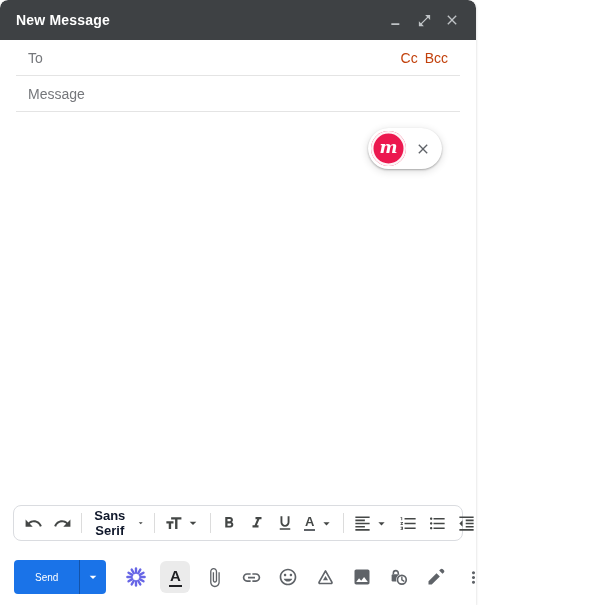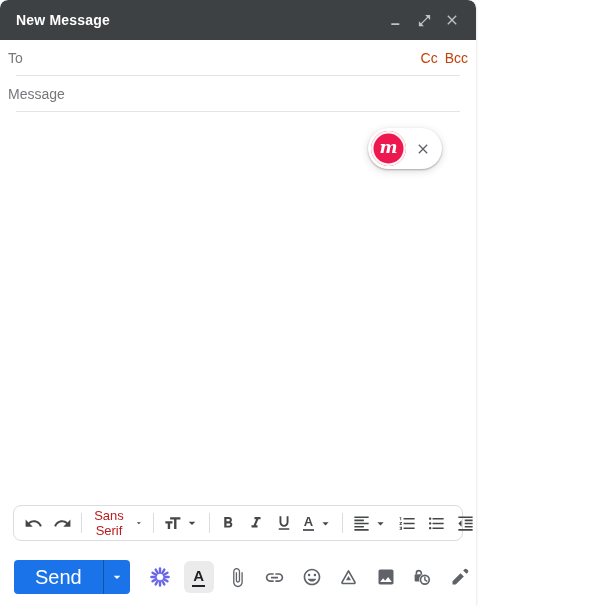--- a/index.html
+++ b/index.html
@@ -8,21 +8,21 @@
     border-radius:8px 8px 0 0;overflow:hidden;box-shadow:0 1px 3px rgba(0,0,0,.18);}
 
   
   .titlebar{height:40px;flex:none;background:#3E4144;display:flex;align-items:center;
     padding:0 10px 0 16px;border-radius:8px 8px 0 0;}
   .titlebar .title{color:#fff;font-size:14px;font-weight:700;letter-spacing:.2px;flex:1;}
   .win-btn{width:28px;height:28px;display:flex;align-items:center;justify-content:center;
     background:none;border:none;padding:0;color:#bfc3c6;cursor:pointer;}
 
   
-  .field-row{height:35px;flex:none;display:flex;align-items:center;padding:0 8px;cursor:text;}
+  .field-row{height:35px;flex:none;display:flex;align-items:center;padding:0 28px;cursor:text;}
   .hr{height:1px;flex:none;background:#e4e4e4;margin:0 16px;}
   .field-label{color:#75777b;font-size:14px;}
   .ccbcc{margin-left:auto;display:flex;gap:7px;}
   .ccbcc span{color:#c2410c;font-size:14px;cursor:pointer;}
 
   
   .msg-body{flex:1;position:relative;background:#fff;}
   .chip{position:absolute;top:16px;right:34px;height:41px;background:#fff;border-radius:21px;
     box-shadow:0 1px 2px rgba(0,0,0,.28),0 2px 8px rgba(0,0,0,.14);
     display:flex;align-items:center;gap:9px;padding:0 11px 0 3px;}
@@ -32,28 +32,28 @@
   .chip-logo span{font-family:"DejaVu Serif",serif;font-style:italic;font-weight:700;
     font-size:17px;line-height:1;transform:translateY(-1px);}
   .chip-close{background:none;border:none;padding:0;color:#5f6368;display:flex;cursor:pointer;}
 
   
   .toolbar{flex:none;margin:0 13px;height:36px;border:1px solid #dadce0;border-radius:8px;
     display:flex;align-items:center;padding:0 5px;box-sizing:border-box;color:#444746;}
   .tb-btn{display:flex;align-items:center;justify-content:center;height:28px;padding:0 5px;
     background:none;border:none;color:#444746;cursor:pointer;gap:7px;}
   .tb-sep{width:1px;height:20px;background:#dcdcdc;margin:0 4px;flex:none;}
-  .font-label{font-size:13px;font-weight:400;color:#b91c1c;}
+  .font-label{font-size:13px;font-weight:700;color:#0f172a;}
   .tc-letter{font-size:13px;font-weight:700;color:#444746;line-height:1;
     border-bottom:2px solid #5f6368;padding:0 1px 1px;}
 
   
   .bottombar{flex:none;display:flex;align-items:center;padding:19px 14px 11px 14px;gap:11px;}
   .send-group{display:flex;height:34px;border-radius:4px;overflow:hidden;flex:none;margin-right:6px;}
-  .send-main{background:#1A73E8;color:#fff;border:none;font-size:20px;font-weight:500;
+  .send-main{background:#1A73E8;color:#fff;border:none;font-size:10px;font-weight:500;
     font-family:"Liberation Sans",sans-serif;padding:3px 21px;cursor:pointer;}
   .send-caret{background:#1A73E8;border:none;border-left:1px solid rgba(10,45,95,.45);width:27px;
     color:#fff;display:flex;align-items:center;justify-content:center;cursor:pointer;padding:0;}
   .icon-btn{width:26px;height:26px;display:flex;align-items:center;justify-content:center;
     background:none;border:none;padding:0;color:#5f6368;cursor:pointer;flex:none;}
   .ai-btn{color:#6766E6;}
   .fmt-toggle{width:30px;height:32px;border-radius:6px;background:#ebebeb;border:none;
     display:flex;align-items:center;justify-content:center;cursor:pointer;flex:none;}
   .fmt-letter{font-size:15px;font-weight:700;color:#202124;line-height:1;
     border-bottom:2px solid #202124;padding:0 1px 2px;}

